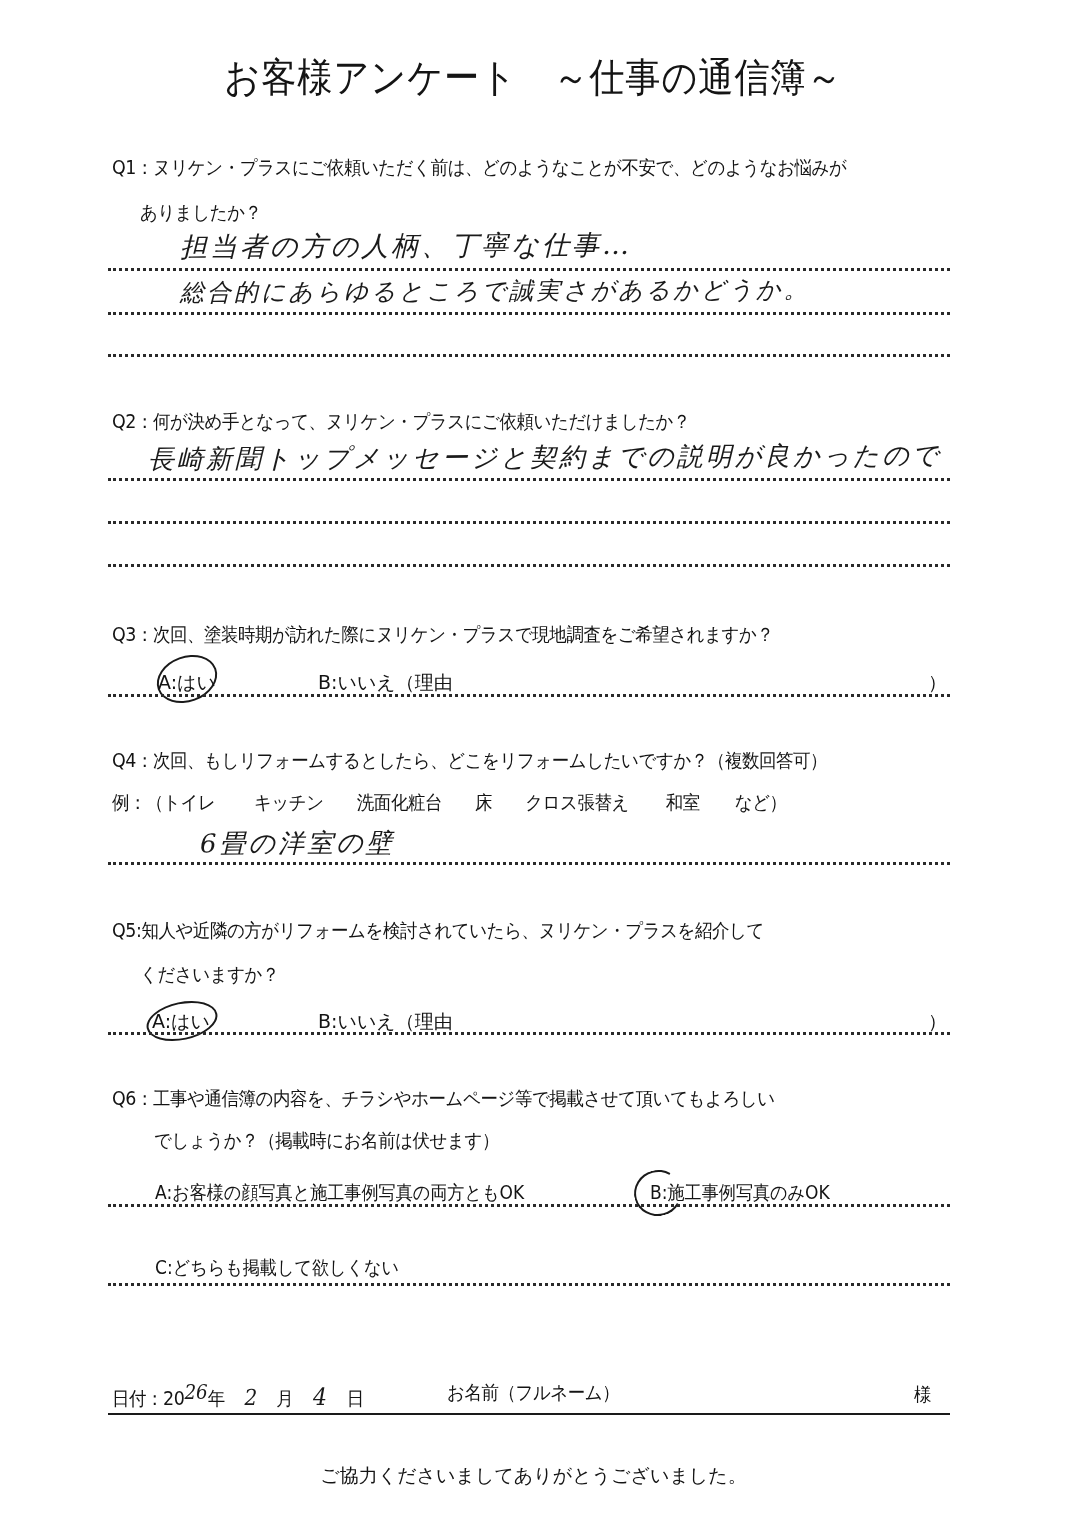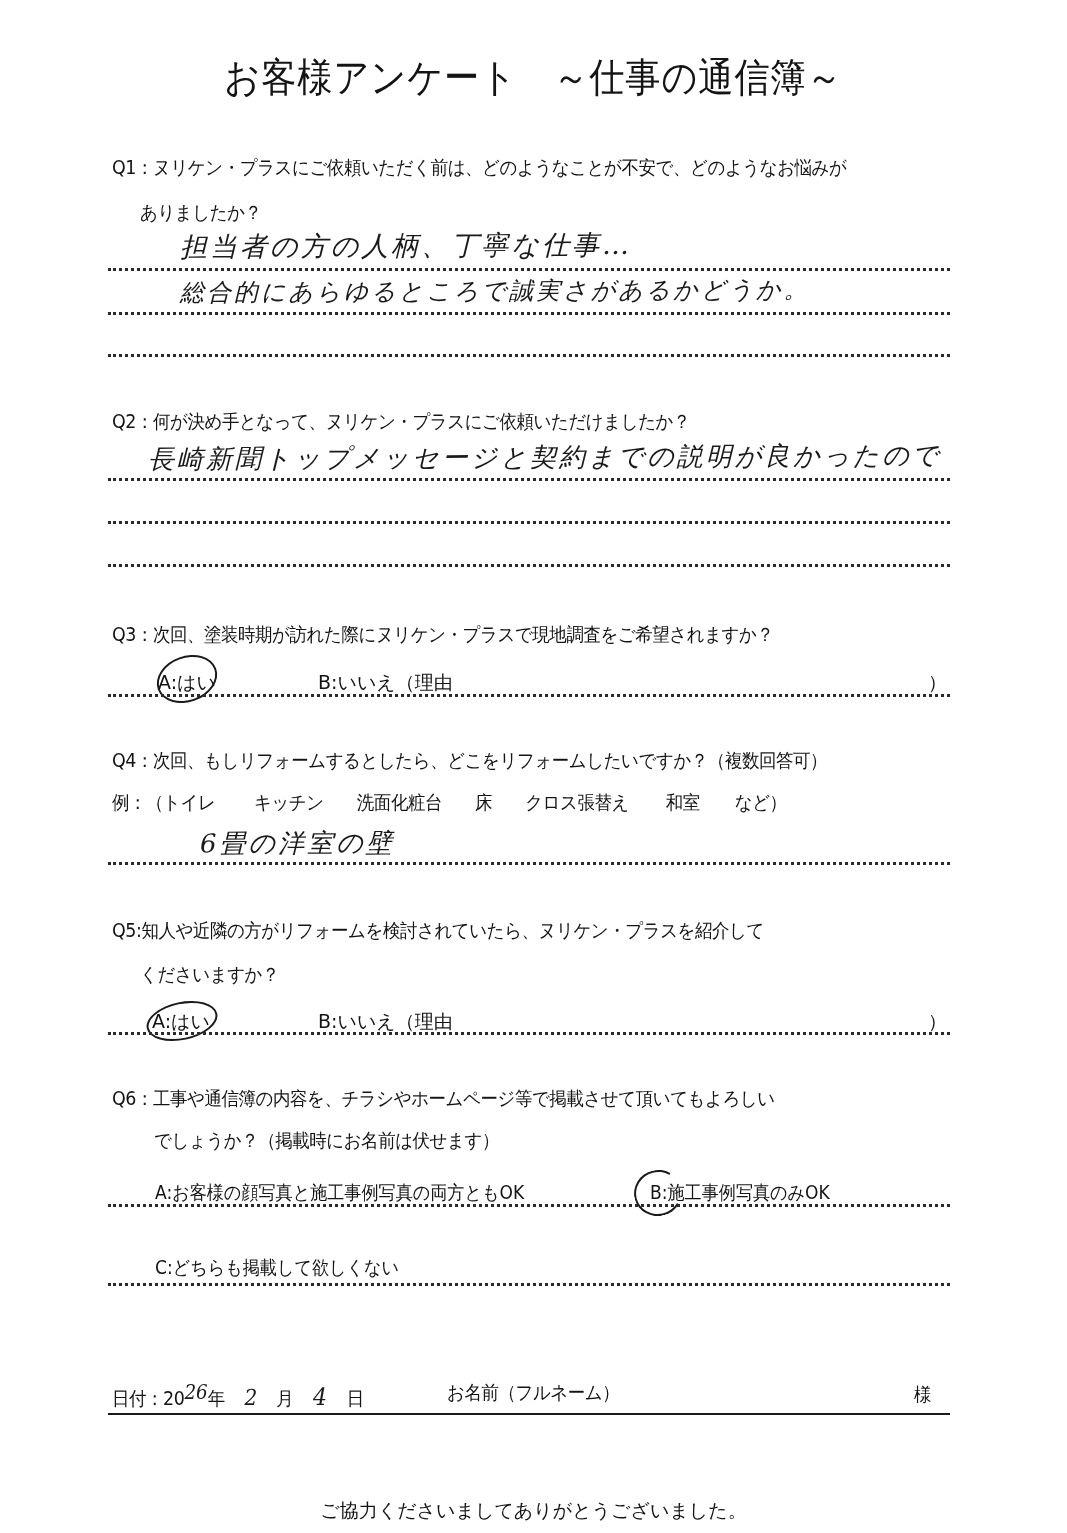--- a/index.html
+++ b/index.html
@@ -93,13 +93,13 @@
 <div class="dots" style="top:1283px;"></div>
 
 <div class="abs q" style="left:112px; top:1380px;">
   <span>日付：20</span><span class="hand" style="font-size:20px; vertical-align:6px; letter-spacing:0;">26</span><span>年</span><span class="hand" style="display:inline-block; width:56px; text-align:center; font-size:22px; letter-spacing:0;">2</span><span>月</span><span class="hand" style="display:inline-block; width:58px; text-align:center; font-size:24px; letter-spacing:0;">4</span><span>日</span>
 </div>
 <div class="abs q" style="left:447px; top:1380px;">お名前（フルネーム）</div>
 <div class="abs q" style="left:914px; top:1382px;">様</div>
 <div class="abs" style="left:640px; top:1376px; width:265px; height:30px;"></div>
 <div class="solid" style="top:1413px;"></div>
 
-<div class="abs closing" style="top:1463px;margin-top:35px;">ご協力くださいましてありがとうございました。</div>
+<div class="abs closing" style="top:1463px;">ご協力くださいましてありがとうございました。</div>
 
 </body></html>

